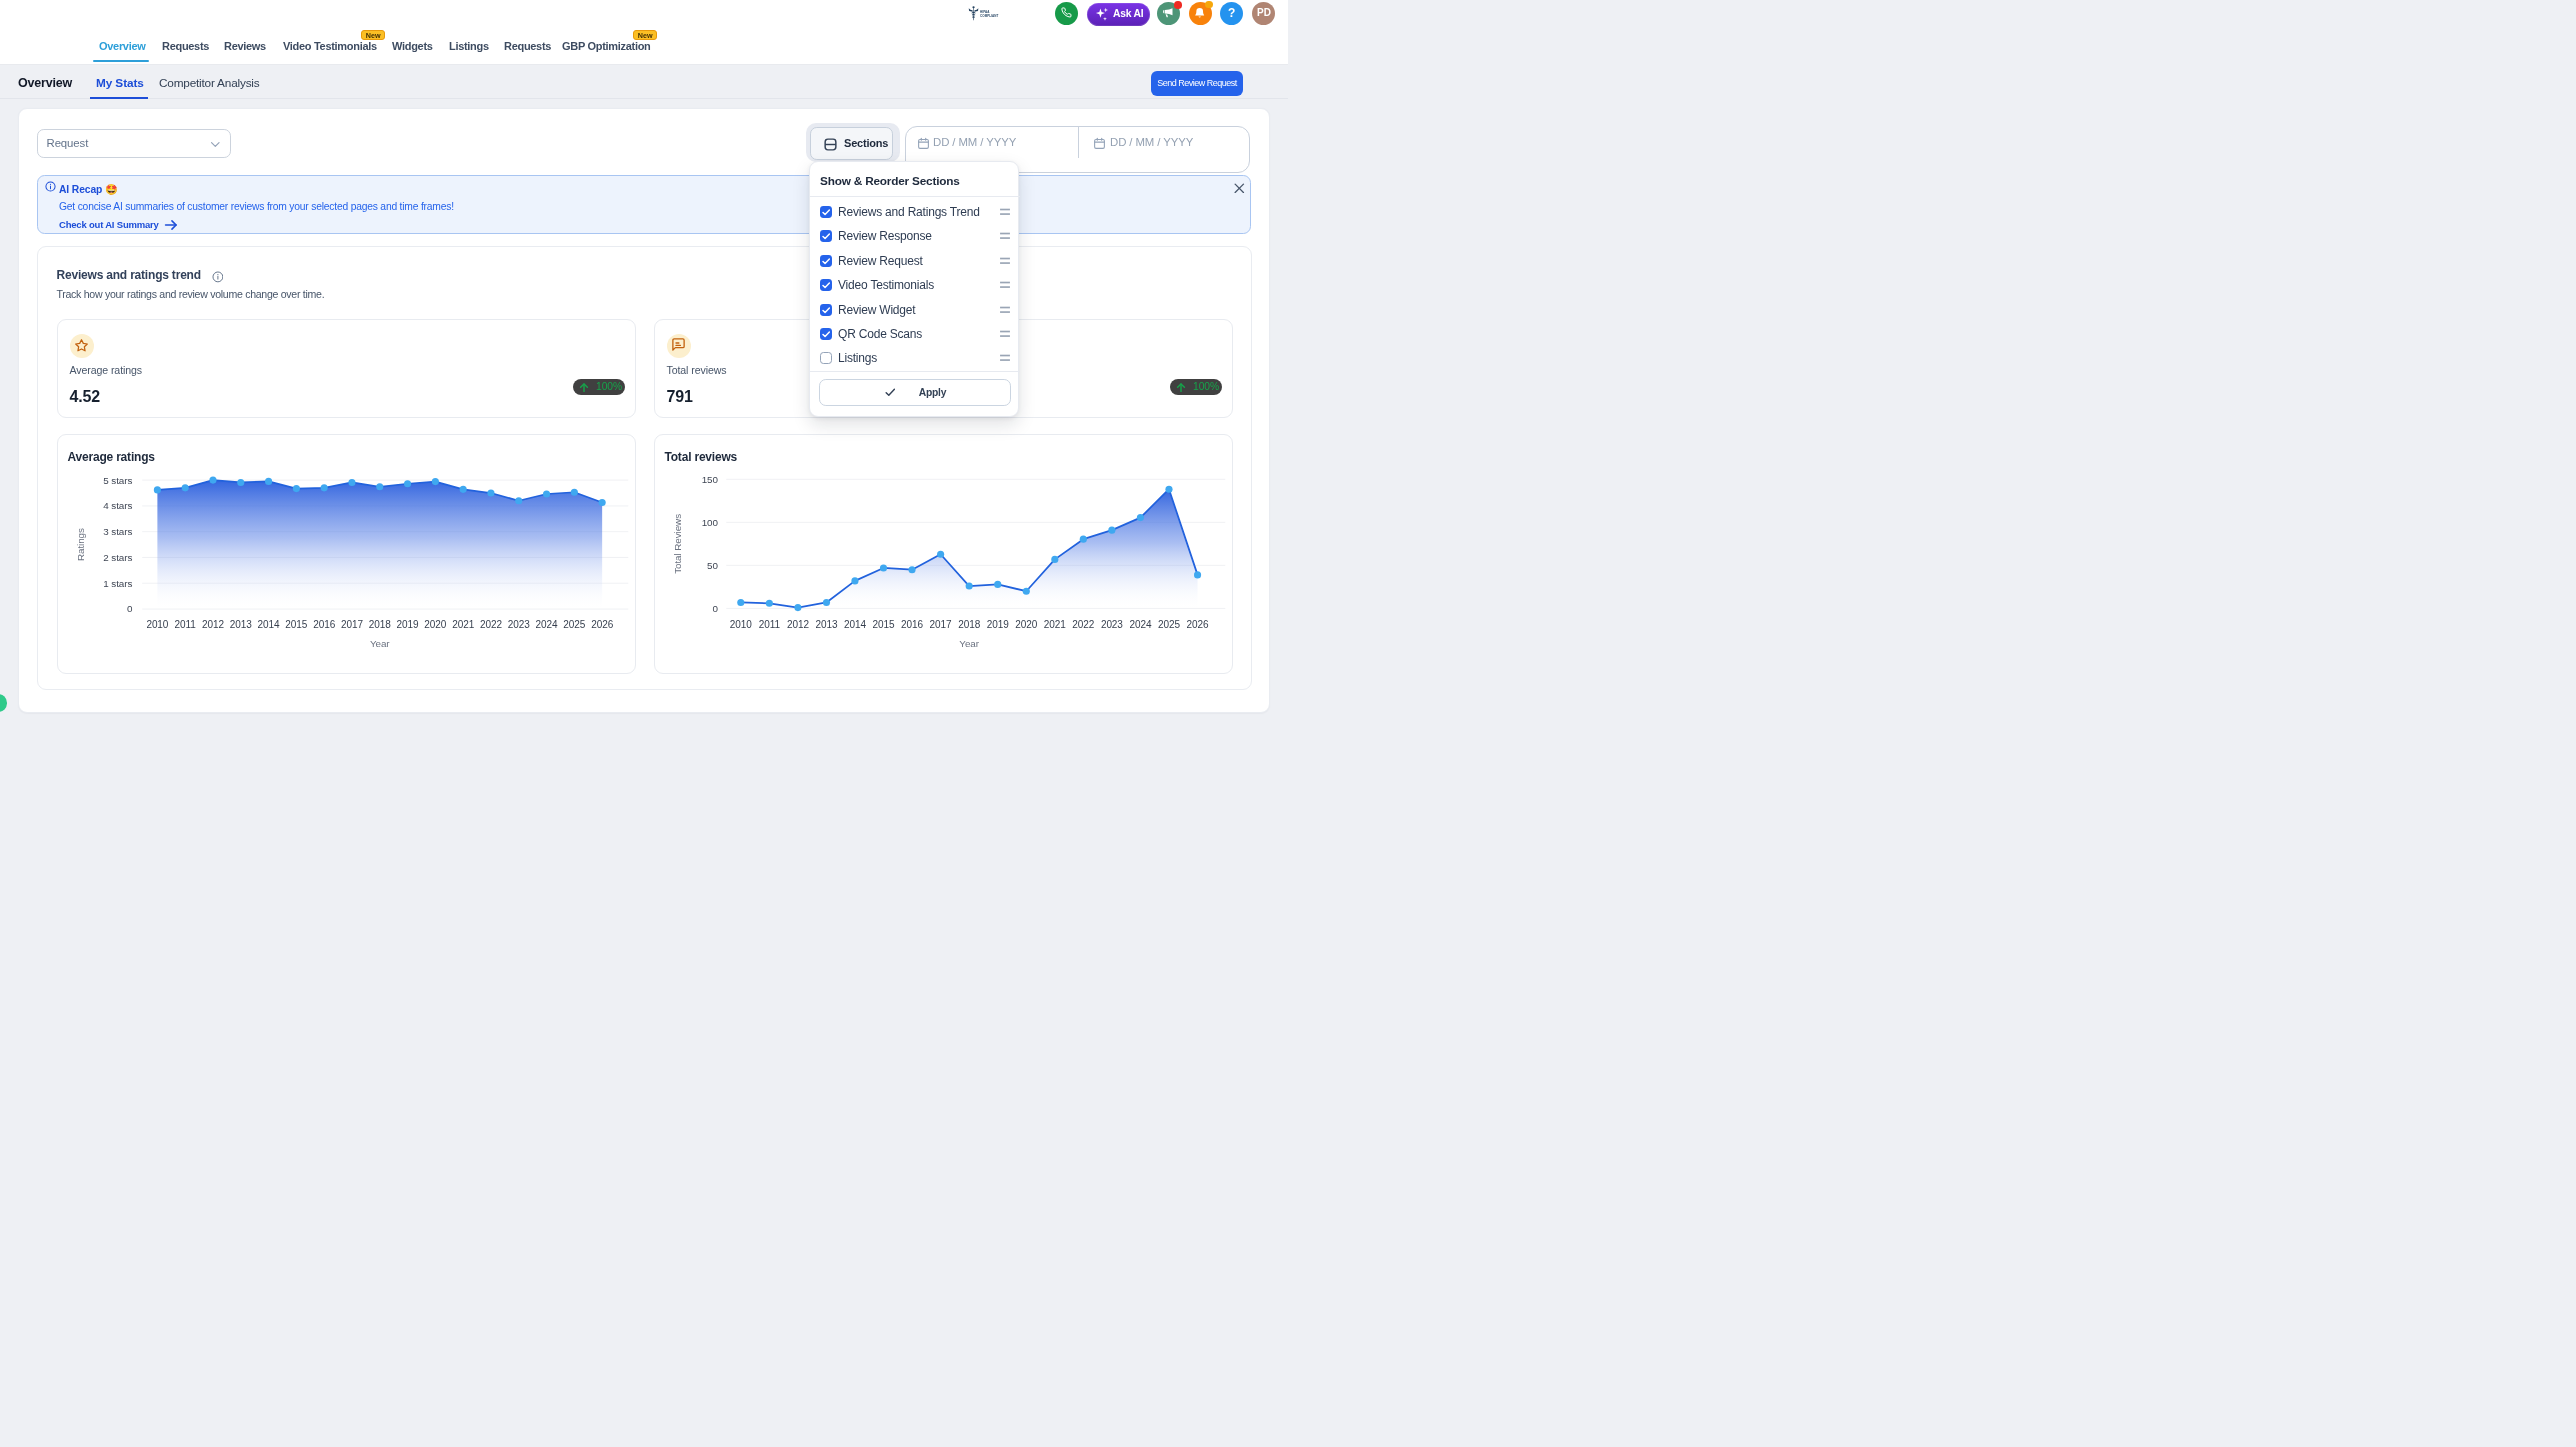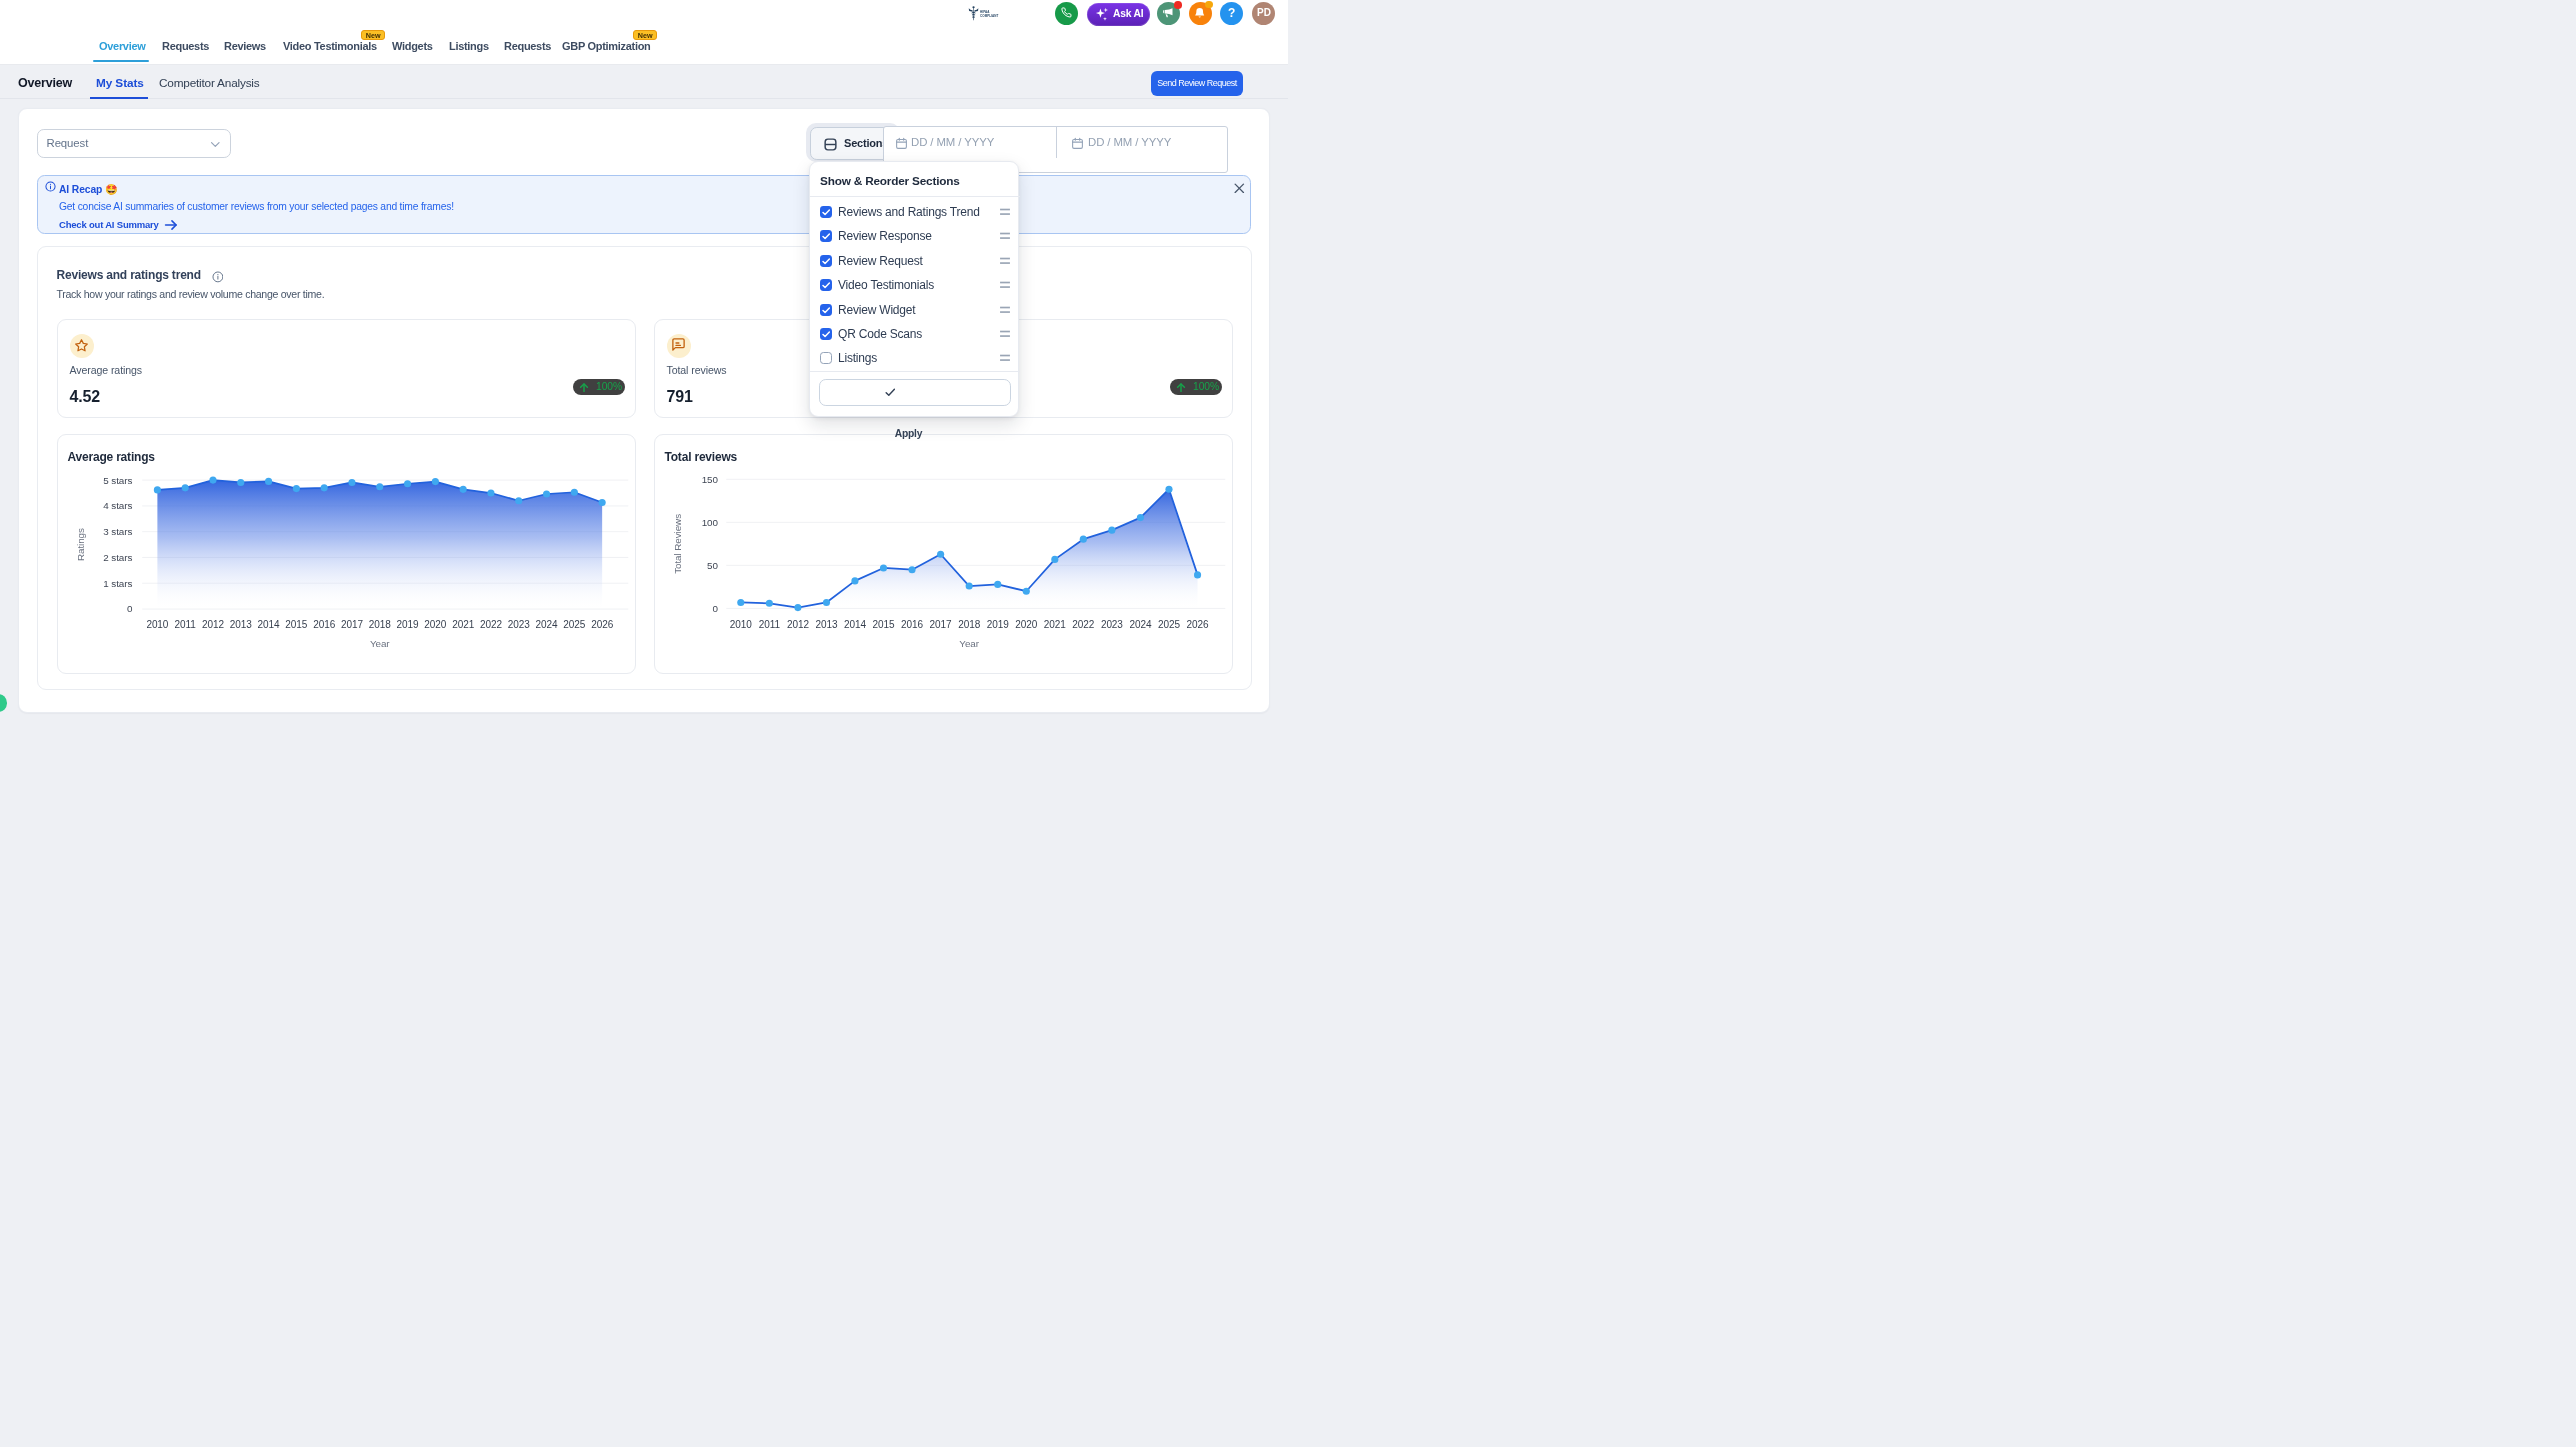--- a/index.html
+++ b/index.html
@@ -27,21 +27,21 @@
 
 #card .in { position:absolute; }
 
 #sources { left:17.5px; top:20px; width:194px; height:28.5px; border:0.8px solid #ccd3dd; border-radius:6.8px; background:#fff; }
 #sources span { position:absolute; left:9px; top:6.8px; font-size:11.4px; color:#64748b; }
 
 #secbtn-halo { left:787px; top:14px; width:94px; height:39px; background:#e7eaf1; border-radius:10px; }
 #secbtn { left:791px; top:17.5px; width:83px; height:33px; background:#f4f6f9; border:0.8px solid #c7d0dc; border-radius:6.8px; }
 #secbtn b { position:absolute; left:33px; top:9px; font-size:11px; font-weight:600; color:#1e293b; letter-spacing:-0.2px; }
 
-#dates { left:864px; top:17px; width:345px; height:47px; background:#fff; border:0.8px solid #c9d1dd; border-radius:3px; }
+#dates { left:886px; top:17px; width:345px; height:47px; background:#fff; border:0.8px solid #c9d1dd; border-radius:12px; }
 #dates .div { position:absolute; left:172px; top:0; width:0.8px; height:31px; background:#c9d1dd; }
 .ddtxt { position:absolute; top:9px; font-size:11.4px; color:#94a1b2; }
 
 
 #banner { left:18px; top:66px; width:1214px; height:59px; background:#edf3fd; border:0.8px solid #a8c5f2; border-radius:7.6px; }
 #banner .t1 { position:absolute; left:21px; top:7.2px; font-size:10.3px; font-weight:700; color:#1d4ed8; }
 #banner .t2 { position:absolute; left:21px; top:25px; font-size:10.3px; color:#2563eb; letter-spacing:-0.2px; }
 #banner .t3 { position:absolute; left:21px; top:43px; font-size:9.5px; font-weight:700; color:#1d4ed8; letter-spacing:-0.2px; }
 
 
@@ -62,21 +62,21 @@
 
 #pop { position:absolute; left:809px; top:161px; width:210px; height:256px; background:#fff; border:0.8px solid #e7eaf0; border-radius:9px; box-shadow:0 7.6px 18px rgba(16,24,40,.12), 0 1.5px 4.6px rgba(16,24,40,.06); z-index:30; }
 #pop h4 { position:absolute; left:10px; top:12px; font-size:11.8px; font-weight:700; color:#1e293b; letter-spacing:-0.2px; }
 #pop .hr { position:absolute; left:0; width:210px; height:0.8px; background:#e7eaf0; }
 .prow { position:absolute; left:10px; width:190px; height:16.7px; }
 .prow .cb { position:absolute; left:0; top:2.3px; width:12px; height:12px; border-radius:3.4px; background:#2563eb; }
 .prow .cb.off { background:#fff; border:1.1px solid #94a3b8; }
 .prow .lab { position:absolute; left:18px; top:0.8px; font-size:12px; color:#2e3c52; letter-spacing:-0.2px; }
 .prow .hd { position:absolute; right:0; top:3.8px; width:10px; height:7.6px; }
 #applyb { position:absolute; left:8.7px; top:217px; width:192px; height:26.6px; border:0.8px solid #cbd5e1; border-radius:6.8px; background:#fff; }
-#applyb span { position:absolute; left:75px; top:7.2px; font-size:10.3px; font-weight:700; color:#334155; letter-spacing:-0.2px;margin-top:41px; }
+#applyb span { position:absolute; left:99px; top:7.2px; font-size:10.3px; font-weight:700; color:#334155; letter-spacing:-0.2px; }
 
 
 .circ { position:absolute; border-radius:50%; }
 </style>
 </head>
 <body>
 
 <div id="hdr">
   <span id="rep">Reputation</span>
   <span class="nav act" style="left:99px;">Overview</span>

